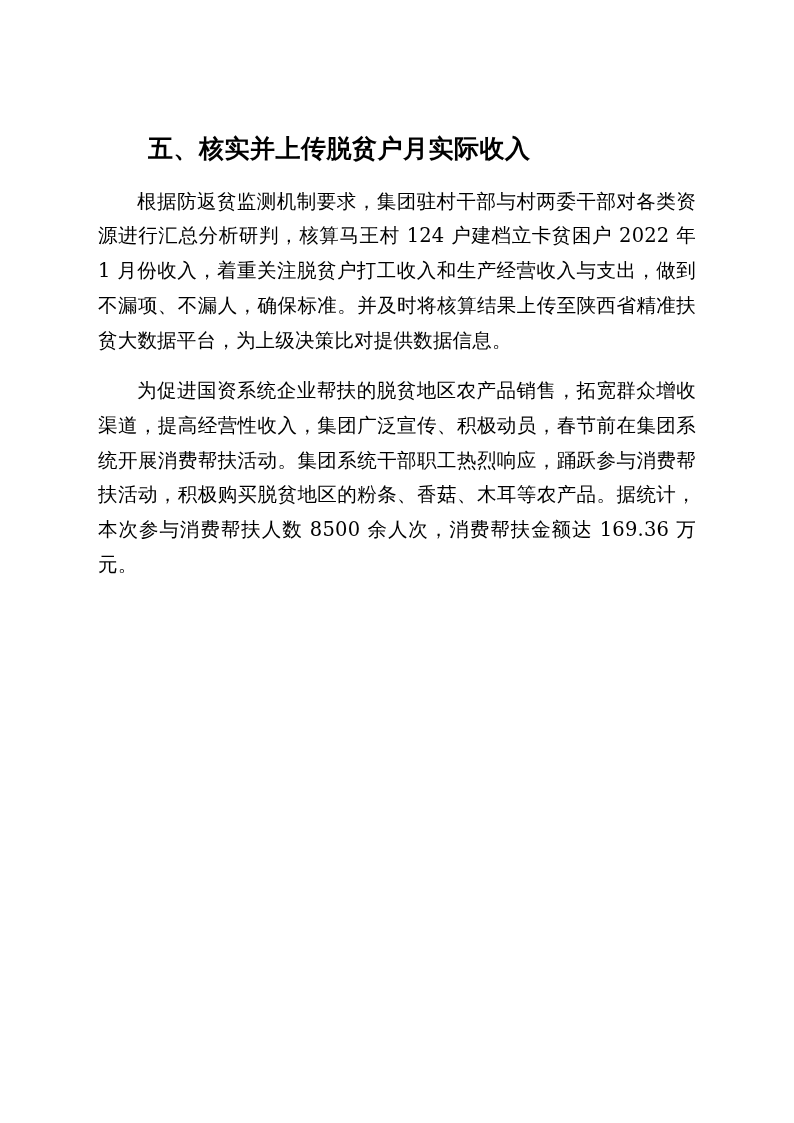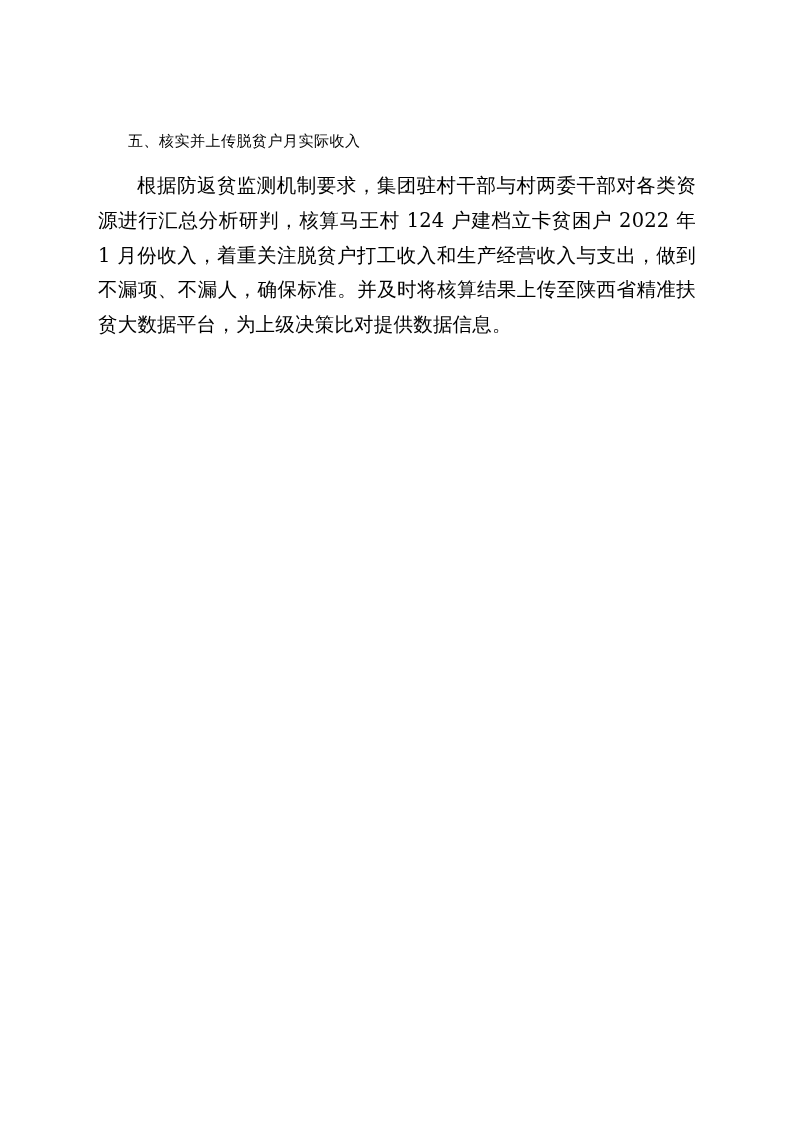--- a/index.html
+++ b/index.html
@@ -18,22 +18,22 @@
     position: relative;
     width: 794px;
     height: 1123px;
     box-sizing: border-box;
     padding: 130px 98px 0 98px;
   }
   .doc-body {
     width: 100%;
   }
   .section-heading {
-    font-size: 15px;
-    font-weight: normal;
+    font-size: 25px;
+    font-weight: bold;
     line-height: 1.55;
     text-indent: 2em;
     letter-spacing: 0.5px;
     margin: 0 0 6px 0;
     font-family: "DejaVu Sans", "Liberation Sans", sans-serif;
   }
   .para {
     font-size: 19.5px;
     line-height: 1.78;
     text-indent: 2em;
@@ -50,15 +50,16 @@
 <body>
 
 <div class="page">
   <div class="doc-body">
 
     <h2 class="section-heading">五、核实并上传脱贫户月实际收入</h2>
 
     <p class="para tight">根据防返贫监测机制要求，集团驻村干部与村两委干部对各类资源进行汇总分析研判，核算马王村 124 户建档立卡贫困户 2022 年 1 月份收入，着重关注脱贫户打工收入和生产经营收入与支出，做到不漏项、不漏人，确保标准。并及时将核算结果上传至陕西省精准扶贫大数据平台，为上级决策比对提供数据信息。</p>
 
 
+    <p class="para">为促进国资系统企业帮扶的脱贫地区农产品销售，拓宽群众增收渠道，提高经营性收入，集团广泛宣传、积极动员，春节前在集团系统开展消费帮扶活动。集团系统干部职工热烈响应，踊跃参与消费帮扶活动，积极购买脱贫地区的粉条、香菇、木耳等农产品。据统计，本次参与消费帮扶人数 8500 余人次，消费帮扶金额达 169.36 万元。</p>
 
   </div>
 </div>
 
 </body></html>

